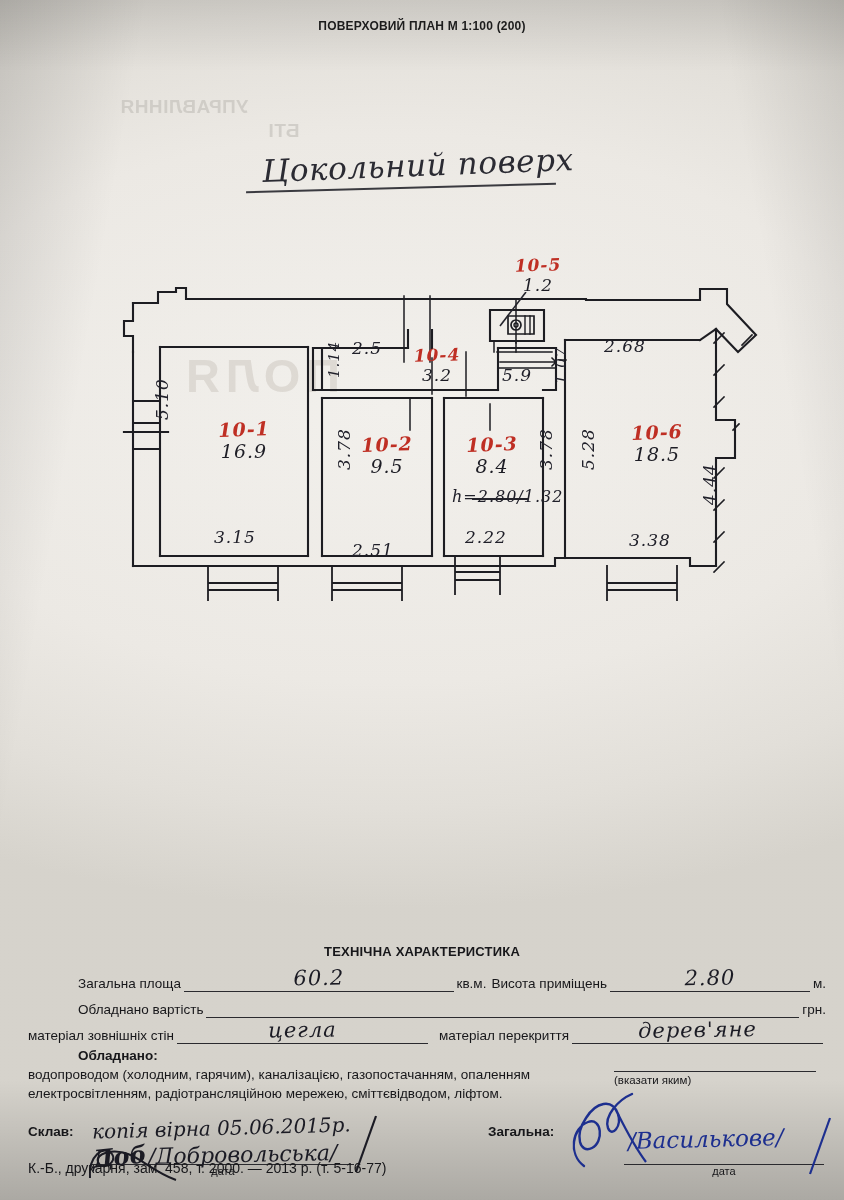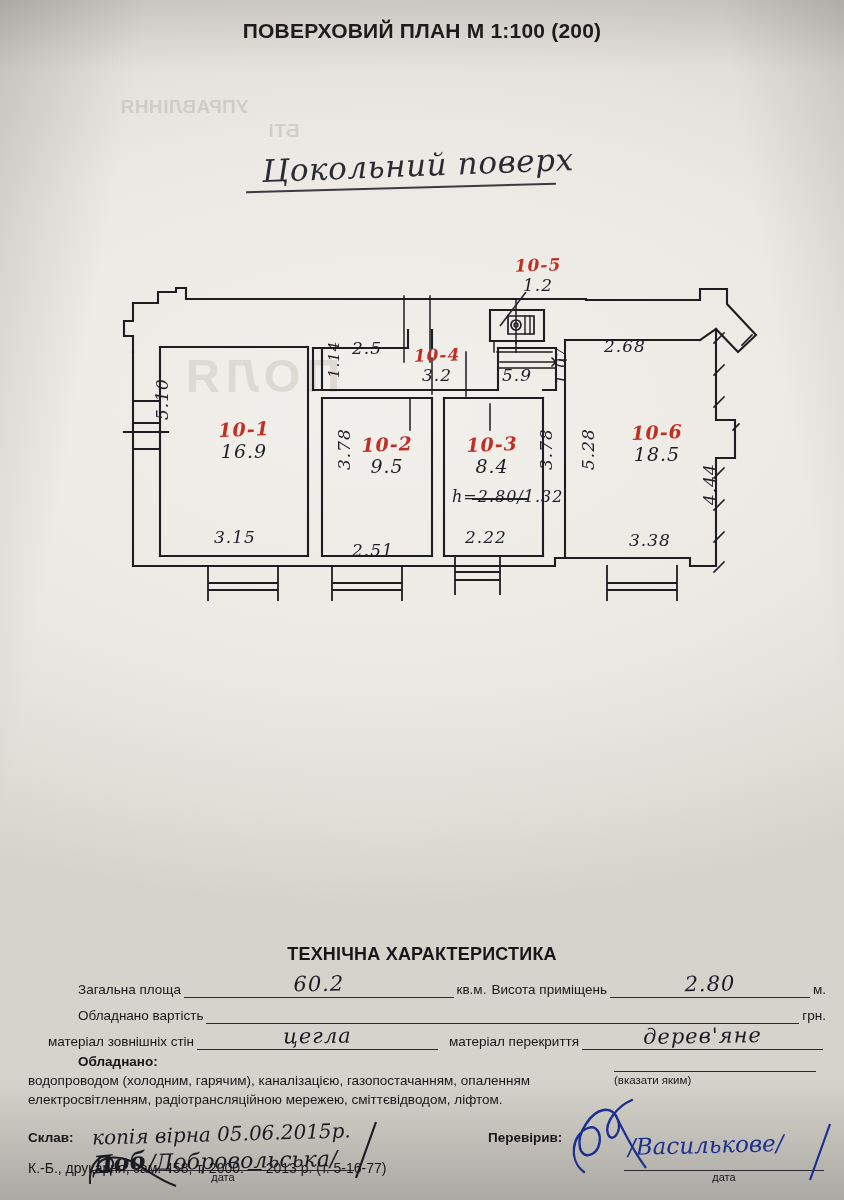--- a/index.html
+++ b/index.html
@@ -42,21 +42,21 @@
   .watermark{
     position:absolute;pointer-events:none;user-select:none;
     color:#cfc9c2;opacity:.55;font-weight:700;
     font-family:"Liberation Sans", sans-serif;
     letter-spacing:6px;font-size:47px;transform:scaleX(-1);
   }
 
   
   #title{
     position:absolute;left:0;right:0;top:19px;text-align:center;
-    font-weight:700;font-size:21px;color:#1c1c1c;letter-spacing:.2px;
+    font-weight:700;font-size:12px;color:#1c1c1c;letter-spacing:.2px;
   }
   
   #floor-label{
     position:absolute;left:258px;top:147px;width:370px;height:52px;
   }
   #floor-label .hw{
     position:absolute;left:4px;top:0;
     font-family:"DejaVu Serif", serif;font-style:italic;
     font-size:31px;color:#2b2b33;
     transform:rotate(-2.2deg);white-space:nowrap;
@@ -87,28 +87,28 @@
     color:#1d1d25;font-size:19px;letter-spacing:1px;display:block;
   }
   .vert{transform:rotate(-90deg);transform-origin:left top;}
 
   
   #form{
     position:absolute;left:0;right:0;top:944px;height:256px;
     color:#17171a;
   }
   #form-title{
-    text-align:center;font-weight:700;font-size:18px;letter-spacing:.2px;
+    text-align:center;font-weight:700;font-size:13px;letter-spacing:.2px;
     margin:0 0 7px 0;
   }
   .frow{
     position:relative;height:26px;font-size:13.5px;
     display:flex;align-items:flex-end;
   }
-  .lbl{white-space:nowrap;padding-bottom:1px;margin-left:20px;}
+  .lbl{white-space:nowrap;padding-bottom:1px;}
   .fill{
     flex:1 1 auto;border-bottom:1.3px solid #2a2a2e;
     position:relative;height:19px;margin:0 3px;
   }
   .unit{white-space:nowrap;padding-bottom:1px;}
   .hwfill{
     position:absolute;left:0;right:0;bottom:1px;text-align:center;
     font-family:"DejaVu Serif", serif;font-style:italic;
     font-size:21px;color:#1b1b24;letter-spacing:1px;
     transform:rotate(-.8deg);
@@ -345,21 +345,21 @@
       <span class="hwsig" style="left:92px;top:10px;font-size:20px;transform:rotate(-1.6deg);">копія вірна  05.06.2015р.</span>
       <span class="hwsig" style="left:148px;top:36px;font-size:22px;transform:rotate(-1.2deg);">/Добровольська/</span>
       <span class="hwsig" style="left:92px;top:36px;font-size:24px;font-weight:700;transform:rotate(-6deg);">Доб</span>
 
       <span class="scribble" style="left:84px;top:32px;">
         <svg width="120" height="46">
           <path d="M6,40 C4,18 20,6 28,16 C34,24 18,34 14,24 C11,16 28,10 44,16 C58,21 70,34 92,42" fill="none" stroke="#1b1b24" stroke-width="2"></path>
         </svg>
       </span>
 
-      <span class="sigcell" style="left:488px;top:18px;font-size:13.5px;font-weight:700;">Перевірив:</span>
+      <span class="sigcell" style="left:488px;top:18px;font-size:13.5px;font-weight:700;">Загальна:</span>
 
       <span class="sigcell sigline" style="left:624px;top:57px;width:200px;height:1px;"></span>
       <span class="datelbl sigcell" style="left:624px;top:58px;width:200px;">дата</span>
 
       <span class="hwsig blue" style="left:628px;top:20px;font-size:23px;transform:rotate(-1.4deg);">/Василькове/</span>
 
       <span class="scribble" style="left:560px;top:-18px;">
         <svg width="110" height="86">
           <path d="M24,78 C8,66 12,40 28,34 C42,29 44,54 32,60 C20,66 14,48 26,30
                    C36,14 52,10 58,26 C62,38 52,50 48,40 C44,28 58,12 72,6" fill="none" stroke="#1d2f8f" stroke-width="2.4" stroke-linecap="round"></path>

